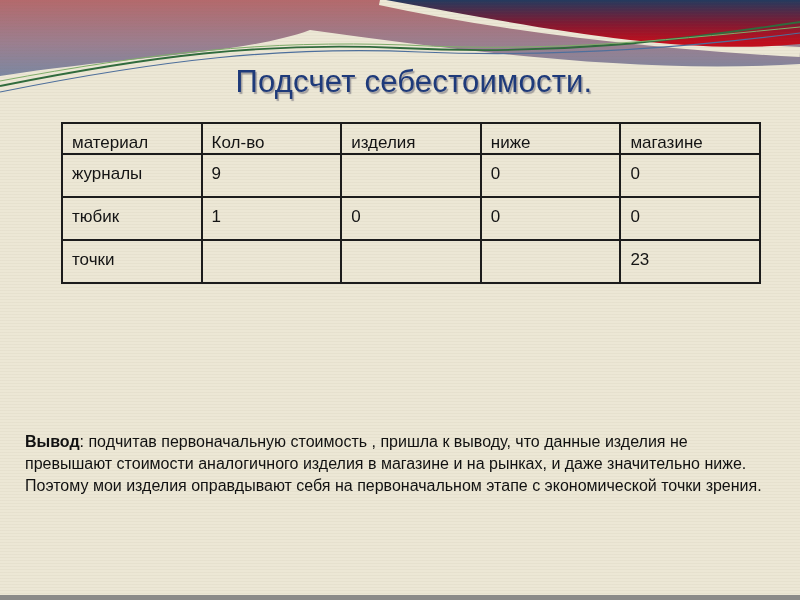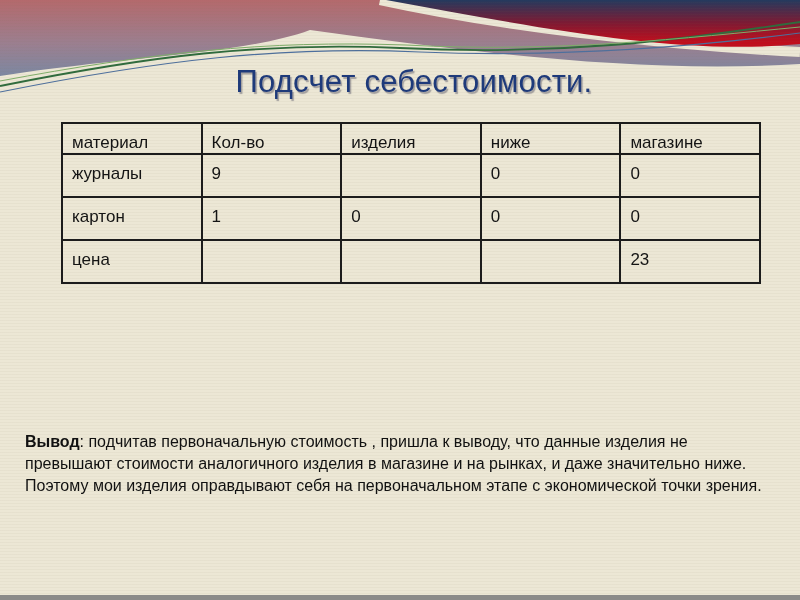--- a/index.html
+++ b/index.html
@@ -88,28 +88,28 @@
       <td>магазине</td>
     </tr>
     <tr class="data-row">
       <td>журналы</td>
       <td>9</td>
       <td></td>
       <td>0</td>
       <td>0</td>
     </tr>
     <tr class="data-row">
-      <td>картон</td>
+      <td>тюбик</td>
       <td>1</td>
       <td>0</td>
       <td>0</td>
       <td>0</td>
     </tr>
     <tr class="data-row">
-      <td>цена</td>
+      <td>точки</td>
       <td></td>
       <td></td>
       <td></td>
       <td>23</td>
     </tr>
   </tbody>
 </table>
 
 <div class="conclusion"><span class="label">Вывод</span><span>: подчитав первоначальную стоимость , пришла к выводу, что данные изделия не превышают  стоимости аналогичного изделия в магазине и на рынках, и даже значительно ниже. Поэтому мои изделия оправдывают себя на первоначальном этапе с экономической точки зрения.</span></div>
 

